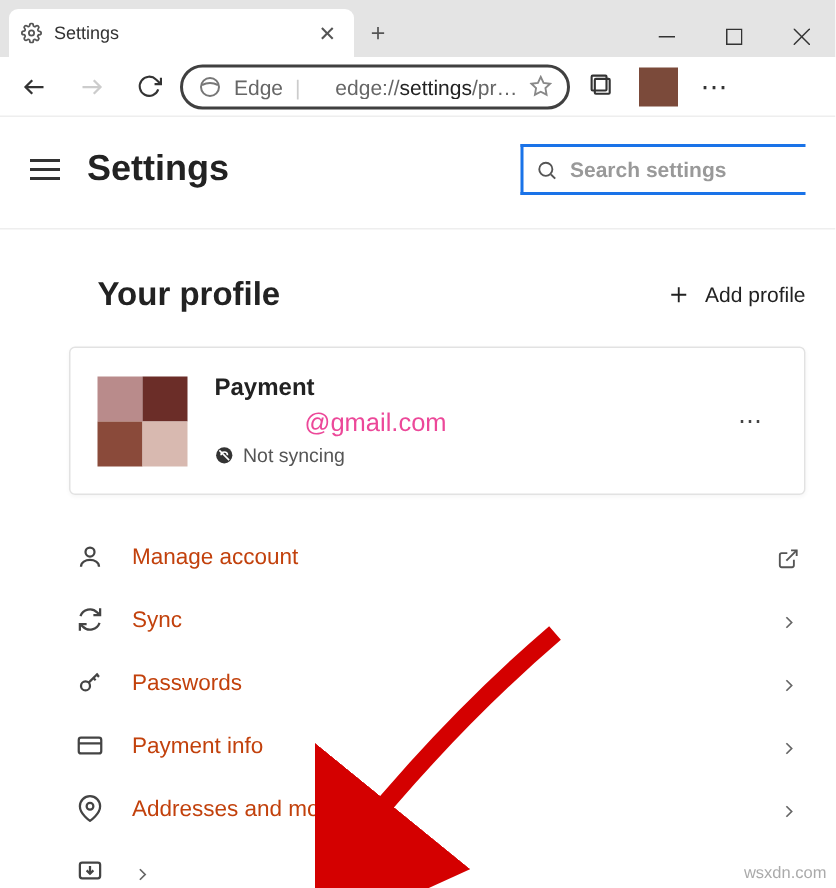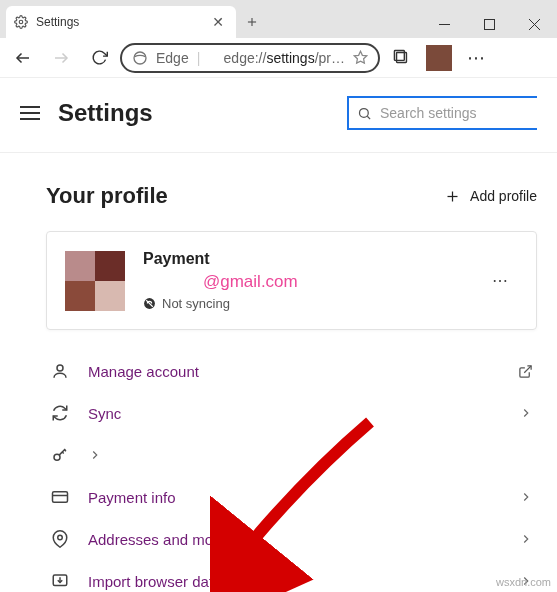--- a/index.html
+++ b/index.html
@@ -25,44 +25,44 @@
   .addrbox .url b { color: #222; font-weight: 500; }
   .profile-sq { width: 26px; height: 26px; background: #7b4a3a; margin: 0 4px; }
   .more { font-size: 18px; letter-spacing: 2px; padding: 0 6px; }
 
   
   .header { display: flex; align-items: center; padding: 18px 20px 22px 20px; gap: 18px; border-bottom: 1px solid #eee;}
   .hamburger { width: 20px; display:flex; flex-direction:column; gap:4px;}
   .hamburger span{height:2px;background:#333;}
   .header h1 { font-size: 24px; font-weight: 600; color: #222; }
   .searchbox { margin-left: auto; width: 190px; height: 34px; border: 2px solid #1a73e8; border-right: none; display: flex; align-items: center; padding: 0 8px; gap: 8px; font-size: 14px; color: #888; }
-  .searchbox input { border: 0; outline: 0; font-size: 14px; width: 100%; color: #a16207; }
+  .searchbox input { border: 0; outline: 0; font-size: 14px; width: 100%; color: #a16207; font-weight: bold; }
   .searchbox input::placeholder { color: #999; }
 
   
   .content { padding: 30px 20px 0 46px; }
   .section-head { display: flex; align-items: center; justify-content: space-between; margin-bottom: 22px; }
-  .section-head h2 { font-size: 22px; font-weight: 600; color: #222; }
+  .section-head h2 { font-size: 22px; font-weight: 600; color: #222; margin-left: 19px; }
   .addprofile { display: flex; align-items: center; gap: 10px; font-size: 14px; color: #222; }
 
   .card { border: 1px solid #e2e2e2; border-radius: 4px; padding: 18px 18px; display: flex; align-items: center; gap: 18px; box-shadow: 0 1px 3px rgba(0,0,0,0.04); margin-bottom: 20px; }
   .avatar { width: 60px; height: 60px; display: grid; grid-template-columns: 1fr 1fr; grid-template-rows: 1fr 1fr; }
   .avatar div:nth-child(1){background:#b98b8b;}
   .avatar div:nth-child(2){background:#6b2d28;}
   .avatar div:nth-child(3){background:#8a4a3a;}
   .avatar div:nth-child(4){background:#d8b9b0;}
   .profinfo { flex: 1; }
   .profinfo .name { font-size: 16px; font-weight: 600; color: #222; }
   .profinfo .email { font-size: 17px; color: #ec4899; margin: 4px 0 4px 60px; }
   .profinfo .sync { font-size: 13px; color: #555; display: flex; align-items: center; gap: 6px; }
   .dots { font-size: 16px; color: #444; letter-spacing: 2px; padding: 0 8px; }
   .signout { border: 1px solid #ccc; background: #fff; padding: 8px 20px; font-size: 14px; border-radius: 3px; color: #222; }
 
   .menu { margin-top: 8px; }
-  .menu-item { display: flex; align-items: center; gap: 18px; padding: 12px 4px; font-size: 15px; color: #701a75; }
+  .menu-item { display: flex; align-items: flex-end; gap: 18px; padding: 12px 4px; font-size: 15px; color: #c2410c; }
   .menu-item .icon { width: 20px; display: flex; justify-content: center; color: #444; }
   .menu-item .label { flex: 1; }
   .menu-item .chev { color: #666; }
 
   .arrow-overlay { position: absolute; left: 210px; top: 412px; pointer-events: none; }
 
   .watermark { position: absolute; bottom: 4px; right: 6px; font-size: 11px; color: #aaa; }
 
   svg { display: block; }
 </style>
@@ -244,20 +244,21 @@
       </div>
       <div class="menu-item">
         <span class="icon">
           <svg width="18" height="18" viewBox="0 0 24 24" fill="none" stroke="#444" stroke-width="2">
             <circle cx="8" cy="15" r="4"></circle>
             <path d="M10.85 12.15L19 4"></path>
             <path d="M18 5l2 2"></path>
             <path d="M15 8l2 2"></path>
           </svg>
         </span>
+        <span class="label">Passwords</span>
         <span class="chev">
           <svg width="14" height="14" viewBox="0 0 24 24" fill="none" stroke="#666" stroke-width="2">
             <polyline points="9 18 15 12 9 6"></polyline>
           </svg>
         </span>
       </div>
       <div class="menu-item">
         <span class="icon">
           <svg width="18" height="18" viewBox="0 0 24 24" fill="none" stroke="#444" stroke-width="2">
             <rect x="2" y="5" width="20" height="14" rx="2"></rect>
@@ -286,21 +287,20 @@
         </span>
       </div>
       <div class="menu-item">
         <span class="icon">
           <svg width="18" height="18" viewBox="0 0 24 24" fill="none" stroke="#444" stroke-width="2">
             <rect x="3" y="4" width="18" height="14" rx="2"></rect>
             <polyline points="9 11 12 14 15 11"></polyline>
             <line x1="12" y1="14" x2="12" y2="7"></line>
           </svg>
         </span>
-        <span class="label">Import browser data</span>
         <span class="chev">
           <svg width="14" height="14" viewBox="0 0 24 24" fill="none" stroke="#666" stroke-width="2">
             <polyline points="9 18 15 12 9 6"></polyline>
           </svg>
         </span>
       </div>
     </div>
 </div>
 
 <svg class="arrow-overlay" width="180" height="180" viewBox="0 0 180 180">

